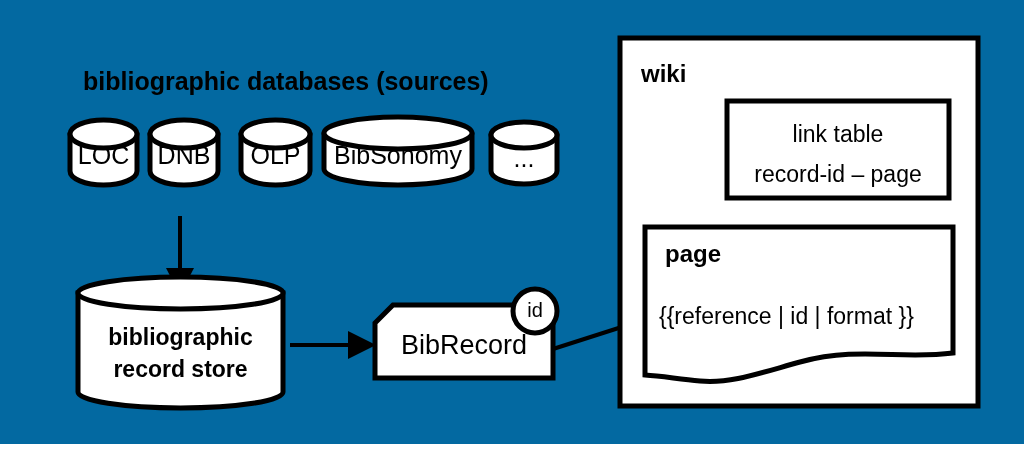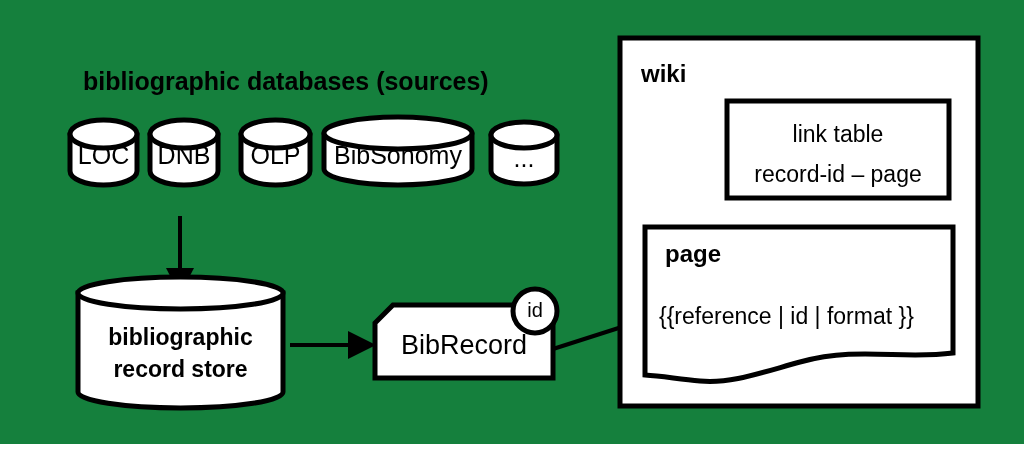--- a/index.html
+++ b/index.html
@@ -7,21 +7,21 @@
     padding: 0;
     background: #ffffff;
   }
   body {
     font-family: "Liberation Sans", sans-serif;
   }
   #canvas {
     position: relative;
     width: 1024px;
     height: 444px;
-    background: #15803d;
+    background: #0369a1;
     overflow: hidden;
   }
   #diagram-svg {
     position: absolute;
     left: 0;
     top: 0;
     width: 1024px;
     height: 461px;
   }
   .shape-fill {

